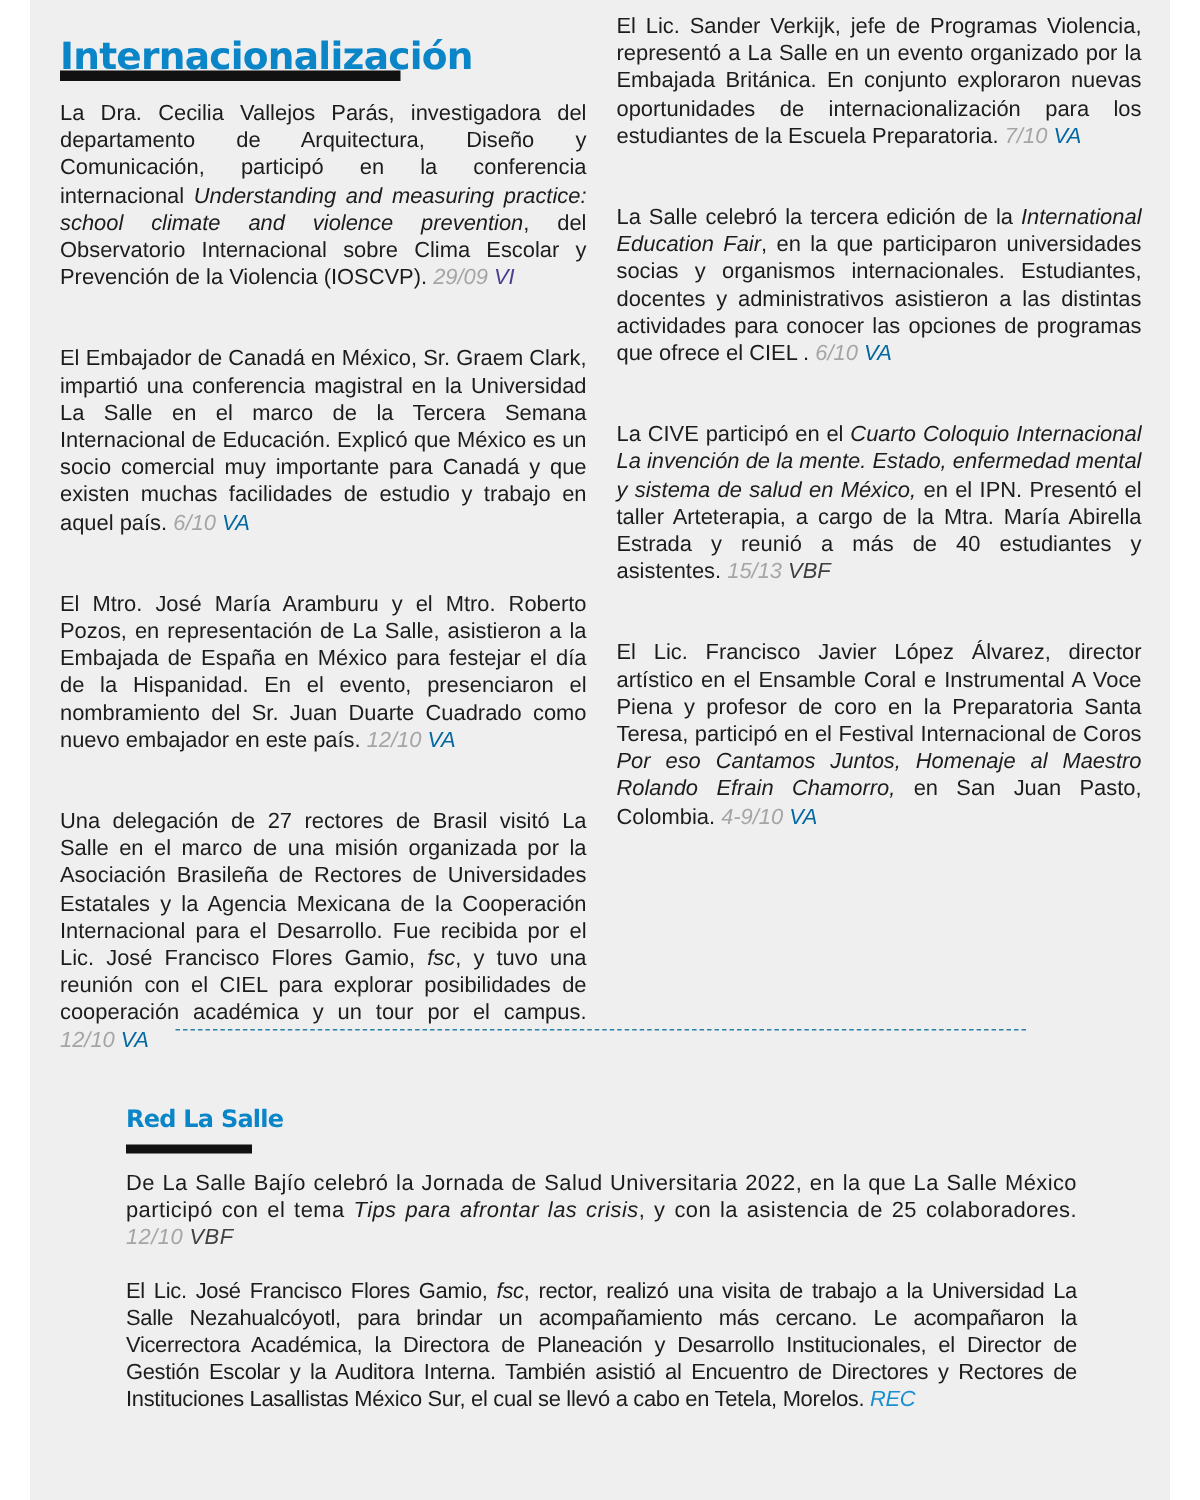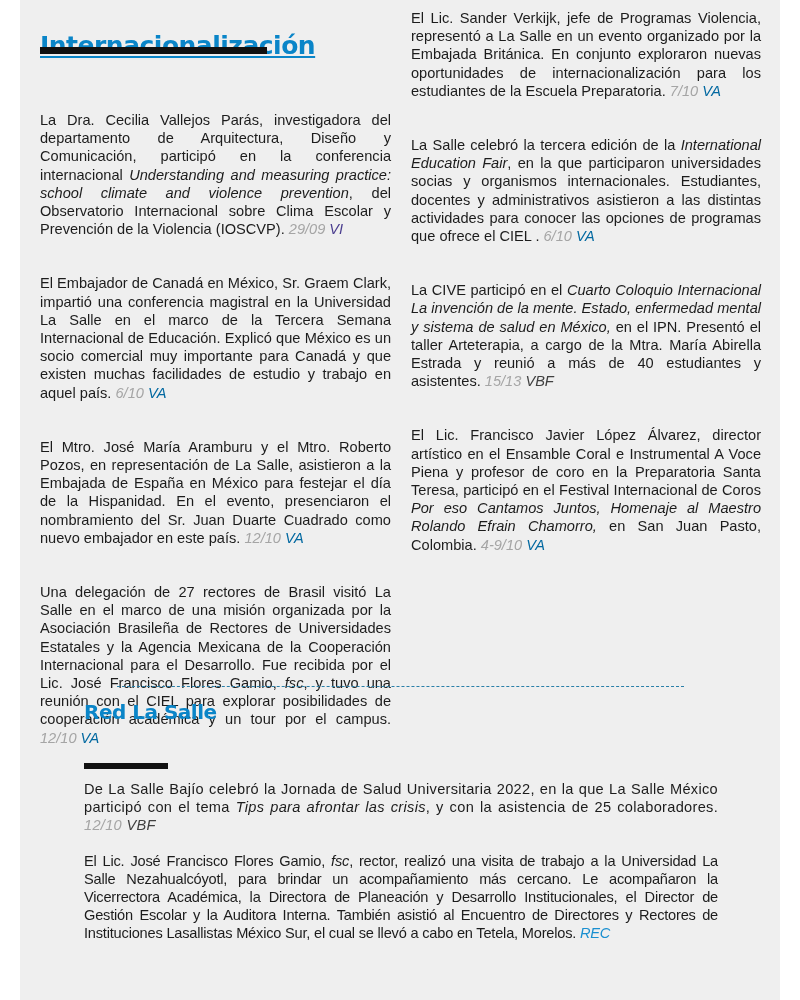--- a/index.html
+++ b/index.html
@@ -18,37 +18,37 @@
   .divider { position: absolute; left: 117px; top: 686px; width: 567px; border-top: 1px dashed #2a7fa8; }
   .red-col { position: absolute; left: 84px; top: 780px; width: 634px; font-size: 14.6px; line-height: 18px; font-family: "Liberation Sans", sans-serif; }
   .red-col p { margin: 0 0 18px 0; text-align: justify; letter-spacing: -0.2px; }
   .red-col p.first { letter-spacing: 0.3px; }
 </style>
 </head>
 <body>
 
 <div class="panel"></div>
 
-<div class="heading" style="left:40px; top:31px; font-size:25px;text-decoration:underline;">Internacionalización</div>
+<div class="heading" style="left:40px; top:23px; font-size:25px;">Internacionalización</div>
 <div class="heading-bar" style="left:40px; top:47px; width:227px;"></div>
 
-<div class="col" id="left-col" style="left:40px; top:67px; width:351px;margin-top:44px;">
+<div class="col" id="left-col" style="left:40px; top:67px; width:351px;">
     <p><span>La Dra. Cecilia Vallejos Parás, investigadora del departamento de Arquitectura, Diseño y Comunicación, participó en la conferencia internacional </span><em>Understanding and measuring practice: school climate and violence prevention</em><span>, del Observatorio Internacional sobre Clima Escolar y Prevención de la Violencia (IOSCVP). </span><span class="date">29/09 </span><span class="tag tag-VI">VI</span></p>
     <p><span>El Embajador de Canadá en México, Sr. Graem Clark, impartió una conferencia magistral en la Universidad La Salle en el marco de la Tercera Semana Internacional de Educación. Explicó que México es un socio comercial muy importante para Canadá y que existen muchas facilidades de estudio y trabajo en aquel país. </span><span class="date">6/10 </span><span class="tag tag-VA">VA</span></p>
     <p><span>El Mtro. José María Aramburu y el Mtro. Roberto Pozos, en representación de La Salle, asistieron a la Embajada de España en México para festejar el día de la Hispanidad. En el evento, presenciaron el nombramiento del Sr. Juan Duarte Cuadrado como nuevo embajador en este país. </span><span class="date">12/10 </span><span class="tag tag-VA">VA</span></p>
     <p><span>Una delegación de 27 rectores de Brasil visitó La Salle en el marco de una misión organizada por la Asociación Brasileña de Rectores de Universidades Estatales y la Agencia Mexicana de la Cooperación Internacional para el Desarrollo. Fue recibida por el Lic. José Francisco Flores Gamio, </span><em>fsc</em><span>, y tuvo una reunión con el CIEL para explorar posibilidades de cooperación académica y un tour por el campus. </span><span class="date">12/10 </span><span class="tag tag-VA">VA</span></p>
   </div>
 <div class="col" id="right-col" style="left:411px; top:9px; width:350px;">
     <p><span>El Lic. Sander Verkijk, jefe de Programas Violencia, representó a La Salle en un evento organizado por la Embajada Británica. En conjunto exploraron nuevas oportunidades de internacionalización para los estudiantes de la Escuela Preparatoria. </span><span class="date">7/10 </span><span class="tag tag-VA">VA</span></p>
     <p><span>La Salle celebró la tercera edición de la </span><em>International Education Fair</em><span>, en la que participaron universidades socias y organismos internacionales. Estudiantes, docentes y administrativos asistieron a las distintas actividades para conocer las opciones de programas que ofrece el CIEL . </span><span class="date">6/10 </span><span class="tag tag-VA">VA</span></p>
     <p><span>La CIVE participó en el </span><em>Cuarto Coloquio Internacional La invención de la mente. Estado, enfermedad mental y sistema de salud en México,</em><span> en el IPN. Presentó el taller Arteterapia, a cargo de la Mtra. María Abirella Estrada y reunió a más de 40 estudiantes y asistentes. </span><span class="date">15/13 </span><span class="tag tag-VBF">VBF</span></p>
     <p><span>El Lic. Francisco Javier López Álvarez, director artístico en el Ensamble Coral e Instrumental A Voce Piena y profesor de coro en la Preparatoria Santa Teresa, participó en el Festival Internacional de Coros </span><em>Por eso Cantamos Juntos, Homenaje al Maestro Rolando Efrain Chamorro,</em><span> en San Juan Pasto, Colombia. </span><span class="date">4-9/10 </span><span class="tag tag-VA">VA</span></p>
   </div>
 
 <div class="divider"></div>
 
-<div class="heading" style="left:84px; top:700px; font-size:20px;">Red La Salle</div>
+<div class="heading" style="left:84px; top:736px; font-size:16px;">Red La Salle</div>
 <div class="heading-bar" style="left:84px; top:763px; width:84px; height:6px;"></div>
 
 <div class="red-col" id="red-col">
     <p class="first"><span>De La Salle Bajío celebró la Jornada de Salud Universitaria 2022, en la que La Salle México participó con el tema </span><em>Tips para afrontar las crisis</em><span>, y con la asistencia de 25 colaboradores. </span><span class="date">12/10 </span><span class="tag tag-VBF">VBF</span></p>
     <p><span>El Lic. José Francisco Flores Gamio, </span><em>fsc</em><span>, rector, realizó una visita de trabajo a la Universidad La Salle Nezahualcóyotl, para brindar un acompañamiento más cercano. Le acompañaron la Vicerrectora Académica, la Directora de Planeación y Desarrollo Institucionales, el Director de Gestión Escolar y la Auditora Interna. También asistió al Encuentro de Directores y Rectores de Instituciones Lasallistas México Sur, el cual se llevó a cabo en Tetela, Morelos. </span><span class="tag tag-REC">REC</span></p>
   </div>
 
 </body></html>

